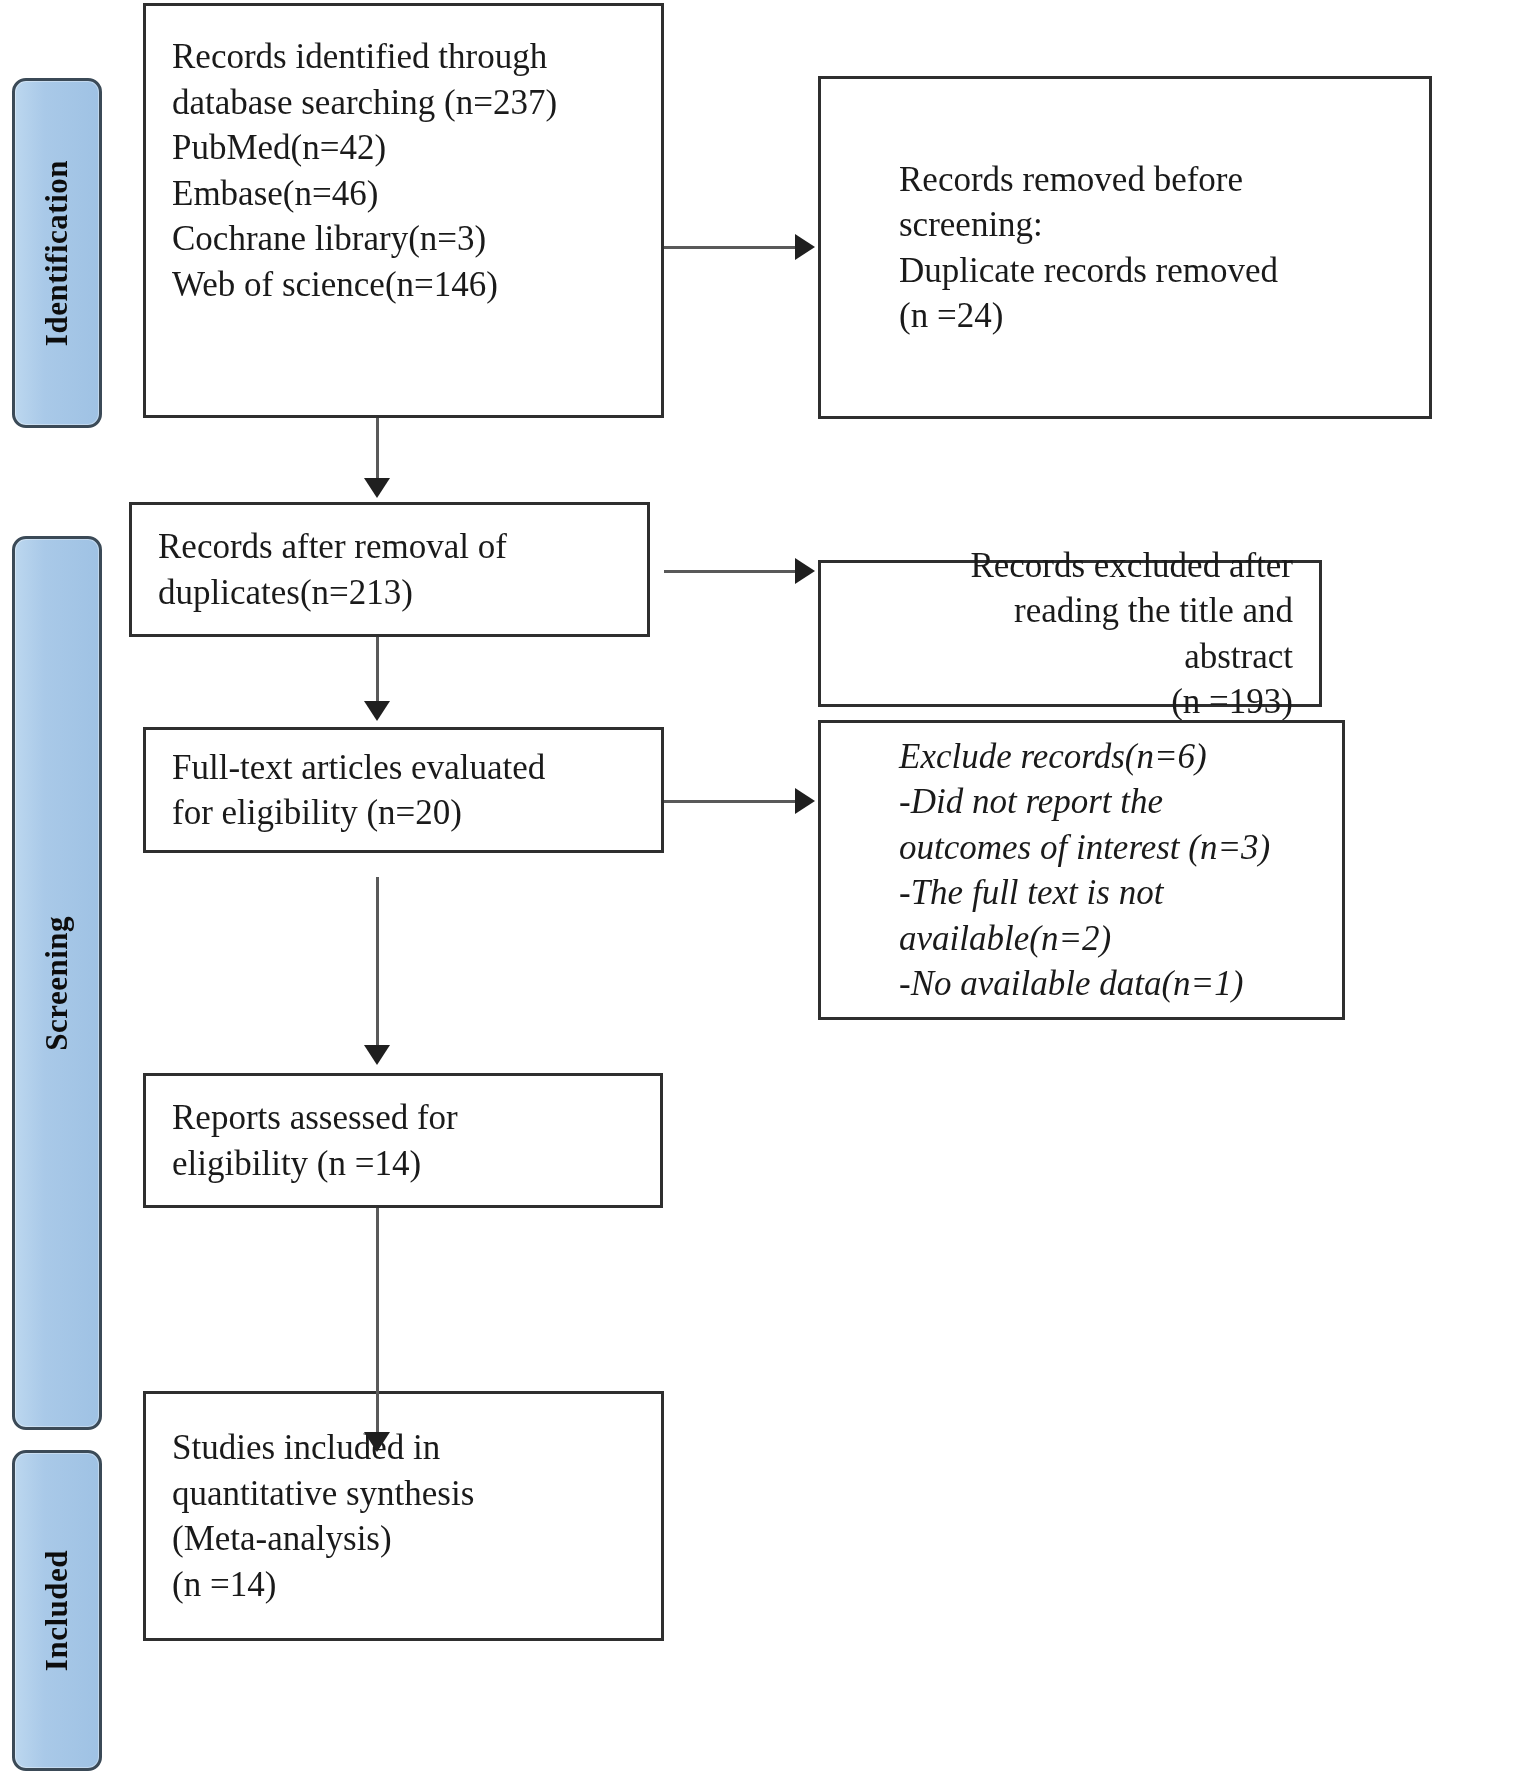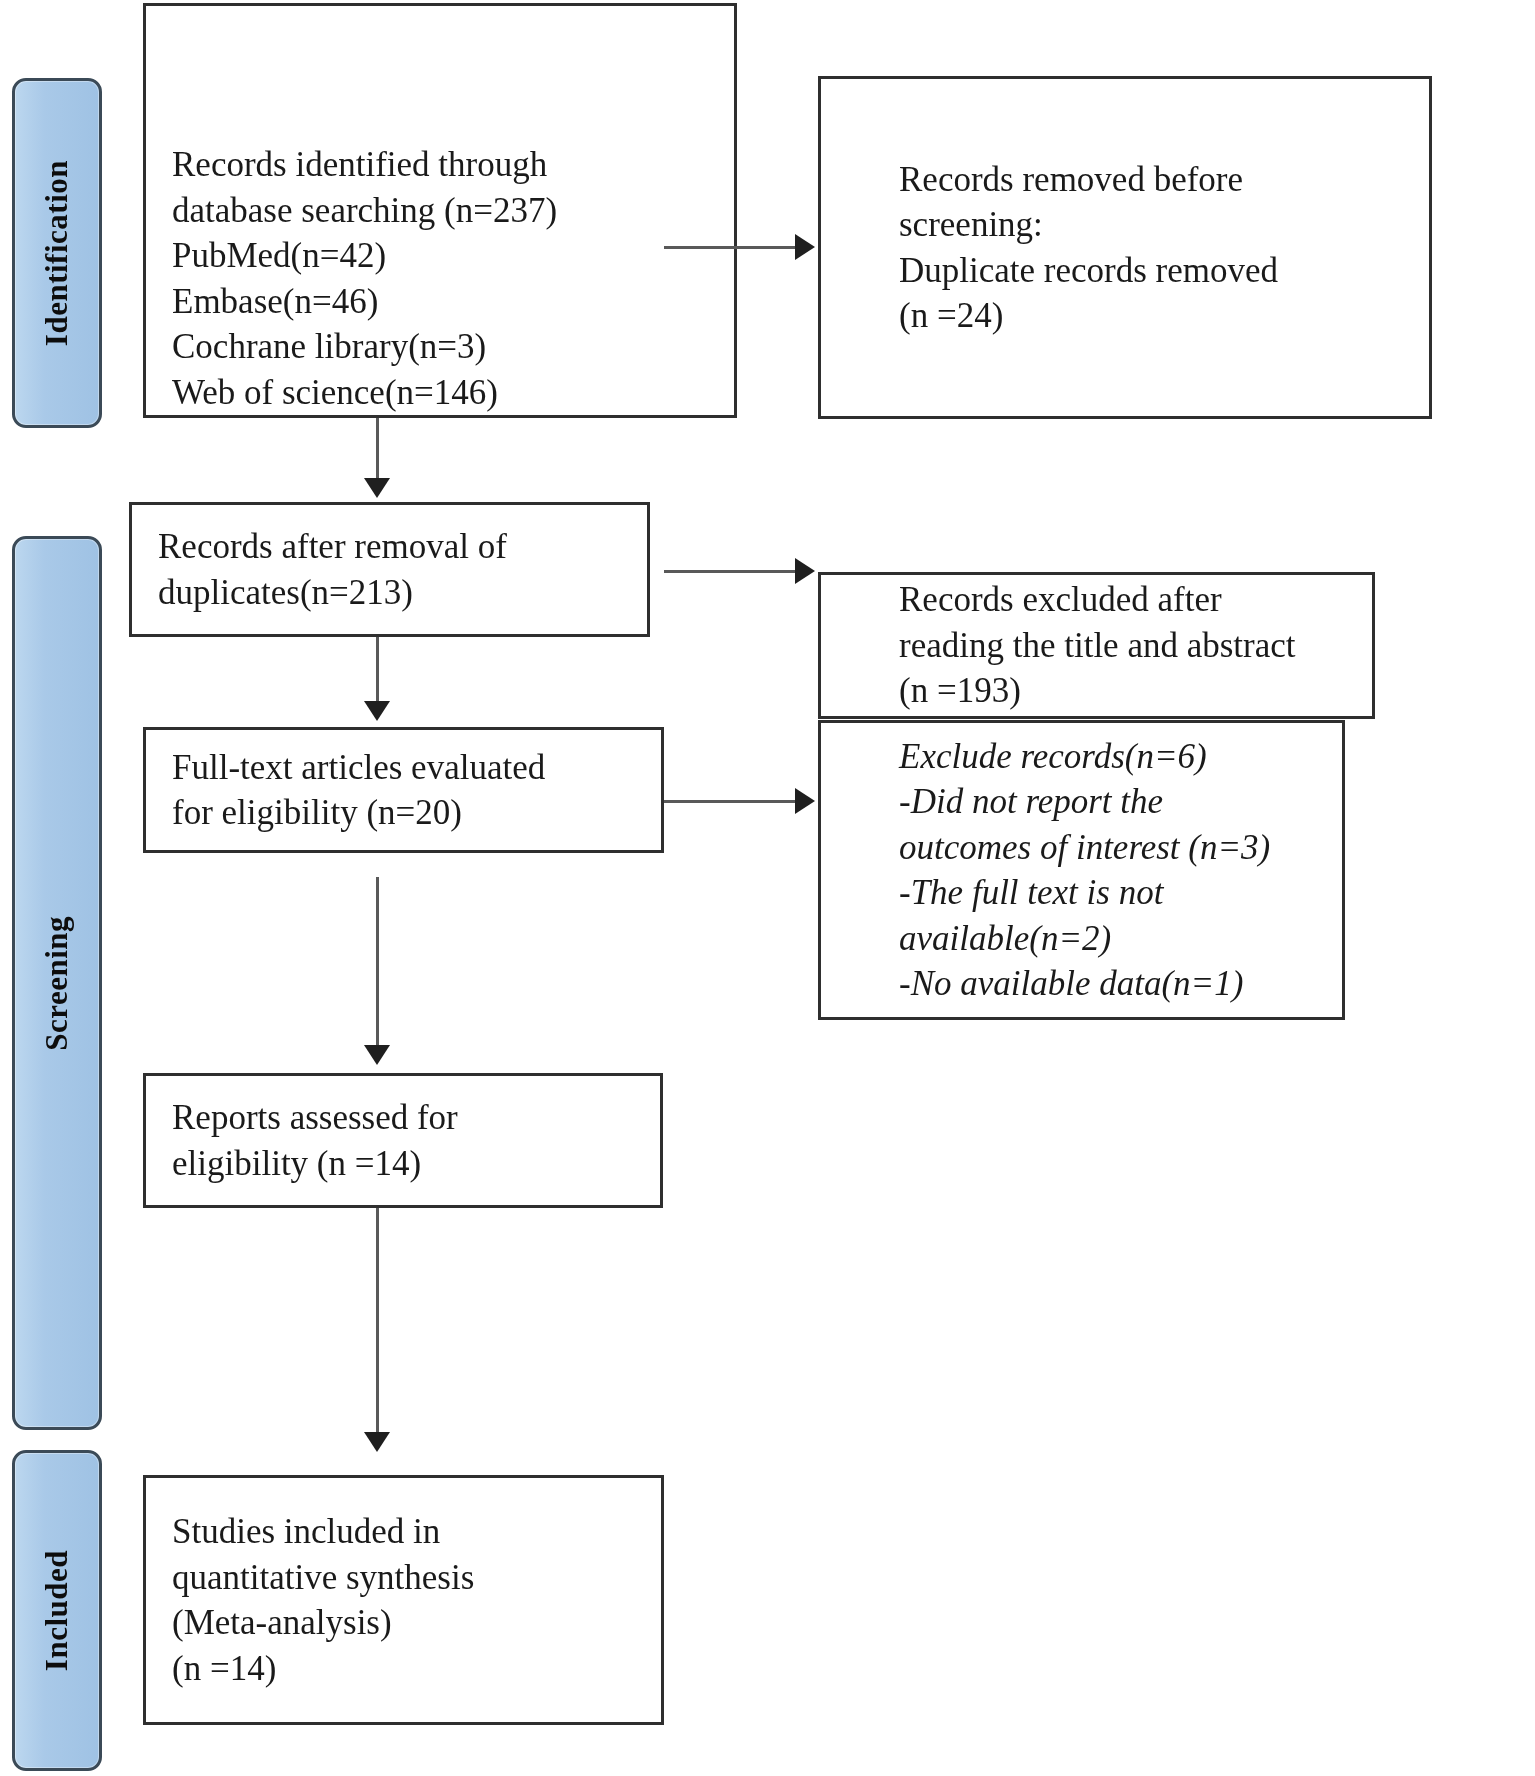--- a/index.html
+++ b/index.html
@@ -70,21 +70,21 @@
   </div>
 
   <div class="phase-bar" style="left:12px; top:536px; width:84px; height:888px;">
     <span class="phase-label">Screening</span>
   </div>
 
   <div class="phase-bar" style="left:12px; top:1450px; width:84px; height:315px;">
     <span class="phase-label">Included</span>
   </div>
 
-  <div class="flow-box" style="left:143px; top:3px; width:594px; height:415px; align-items:flex-end;">
+  <div class="flow-box" style="left:143px; top:3px; width:521px; height:415px; align-items:flex-start;">
     <span class="box-text" style="padding-top:28px;">Records identified through
 database searching (n=237)
 PubMed(n=42)
 Embase(n=46)
 Cochrane library(n=3)
 Web of science(n=146)</span>
   </div>
 
   <div class="flow-box" style="left:129px; top:502px; width:521px; height:135px;">
     <span class="box-text">Records after removal of
@@ -94,35 +94,35 @@
   <div class="flow-box" style="left:143px; top:727px; width:521px; height:126px;">
     <span class="box-text">Full-text articles evaluated
 for eligibility (n=20)</span>
   </div>
 
   <div class="flow-box" style="left:143px; top:1073px; width:520px; height:135px;">
     <span class="box-text">Reports assessed for
 eligibility (n =14)</span>
   </div>
 
-  <div class="flow-box" style="left:143px; top:1475px; width:521px; height:250px;">
+  <div class="flow-box" style="left:143px; top:1391px; width:521px; height:250px;">
     <span class="box-text">Studies included in
 quantitative synthesis
 (Meta-analysis)
 (n =14)</span>
   </div>
 
   <div class="flow-box" style="left:818px; top:76px; width:614px; height:343px;">
     <span class="box-text" style="padding-left:78px;">Records removed before
 screening:
 Duplicate records removed
 (n =24)</span>
   </div>
 
-  <div class="flow-box" style="left:818px; top:572px; width:557px; height:147px;">
+  <div class="flow-box" style="left:818px; top:560px; width:504px; height:147px;text-align:right;">
     <span class="box-text" style="padding-left:78px;">Records excluded after
 reading the title and abstract
 (n =193)</span>
   </div>
 
   <div class="flow-box" style="left:818px; top:720px; width:527px; height:300px;font-style:italic;">
     <span class="box-text" style="padding-left:78px;">Exclude records(n=6)
 -Did not report the
 outcomes of interest (n=3)
 -The full text is not

